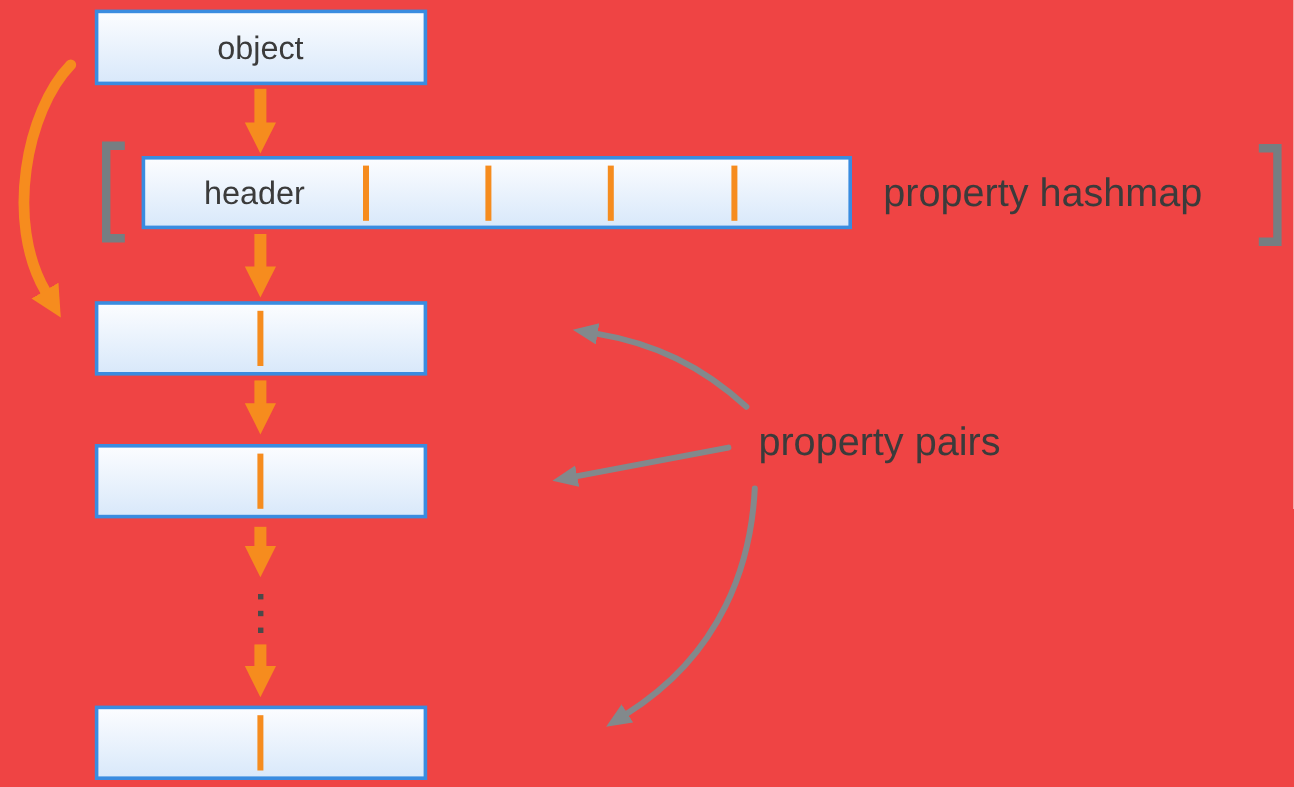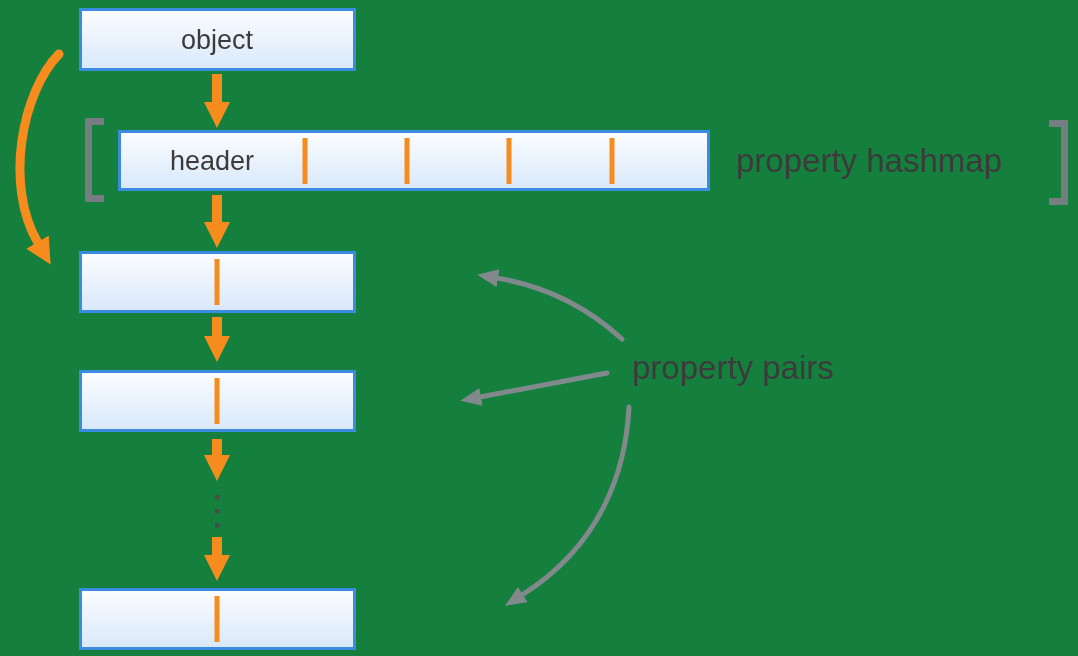--- a/index.html
+++ b/index.html
@@ -5,21 +5,21 @@
   html, body {
     margin: 0;
     padding: 0;
     background: #ffffff;
     font-family: "Liberation Sans", "DejaVu Sans", sans-serif;
   }
   .stage {
     position: relative;
     width: 1078px;
     height: 656px;
-    background: #15803d;
+    background: #ef4444;
     overflow: hidden;
   }
   svg { display: block; }
   .box {
     fill: url(#boxGrad);
     stroke: var(--box-border, #3A8CE0);
     stroke-width: 3;
   }
   .orange-line {
     stroke: var(--accent-orange, #F68C1E);

